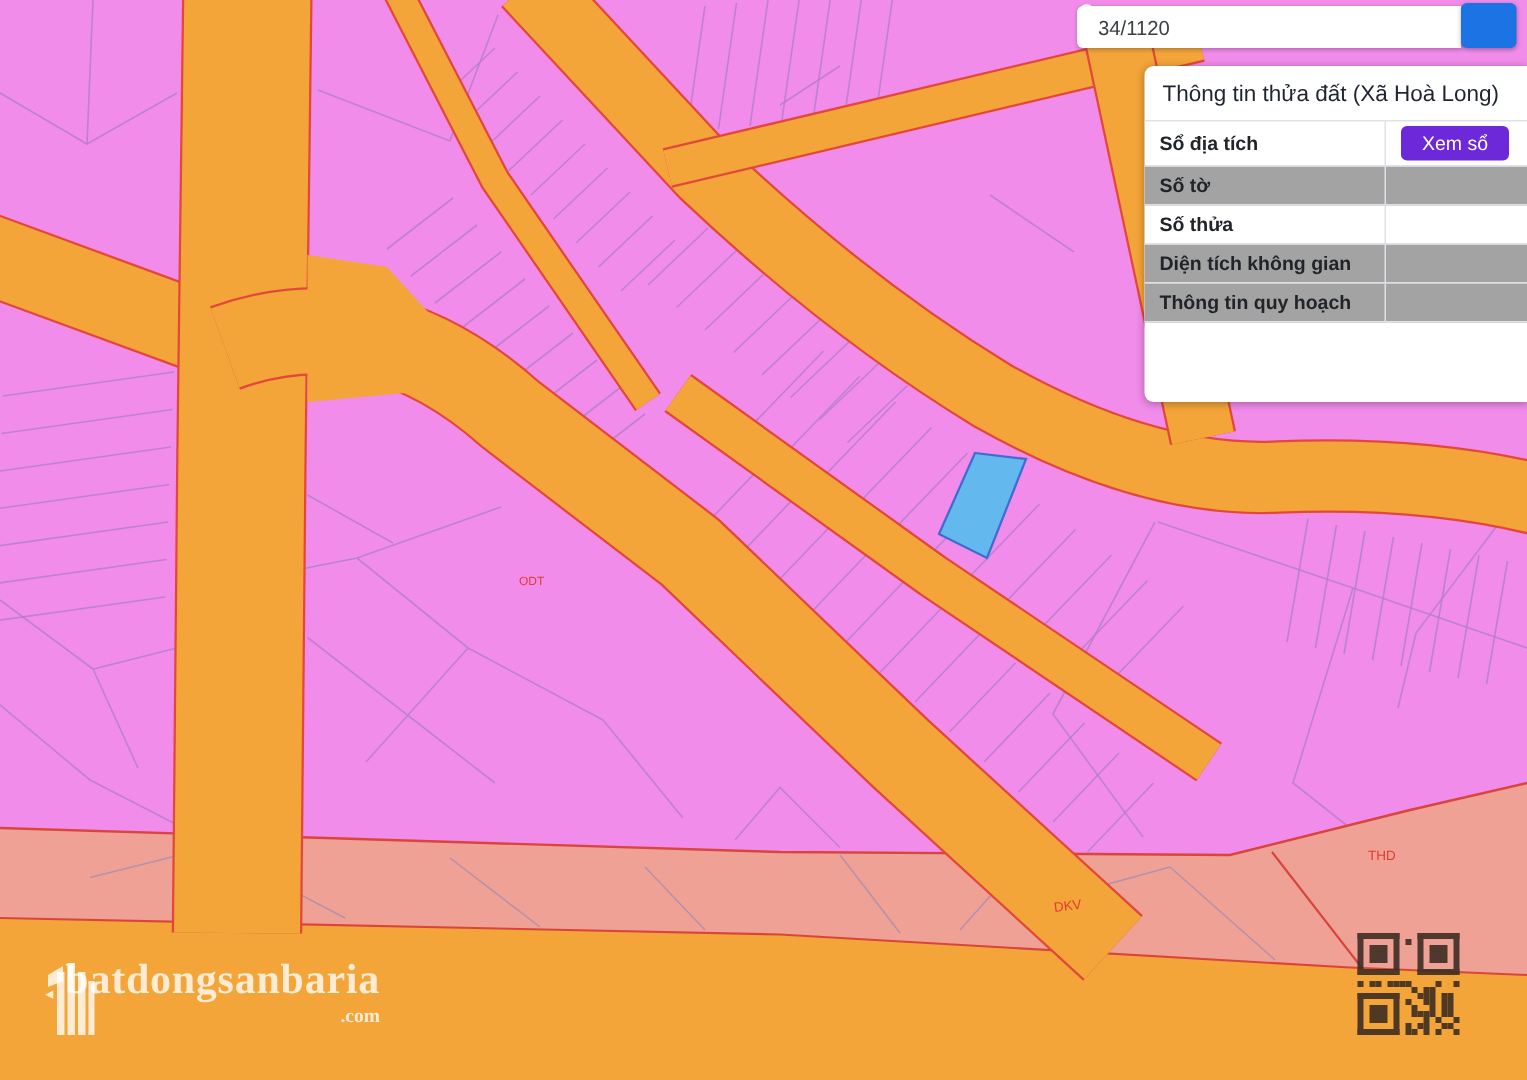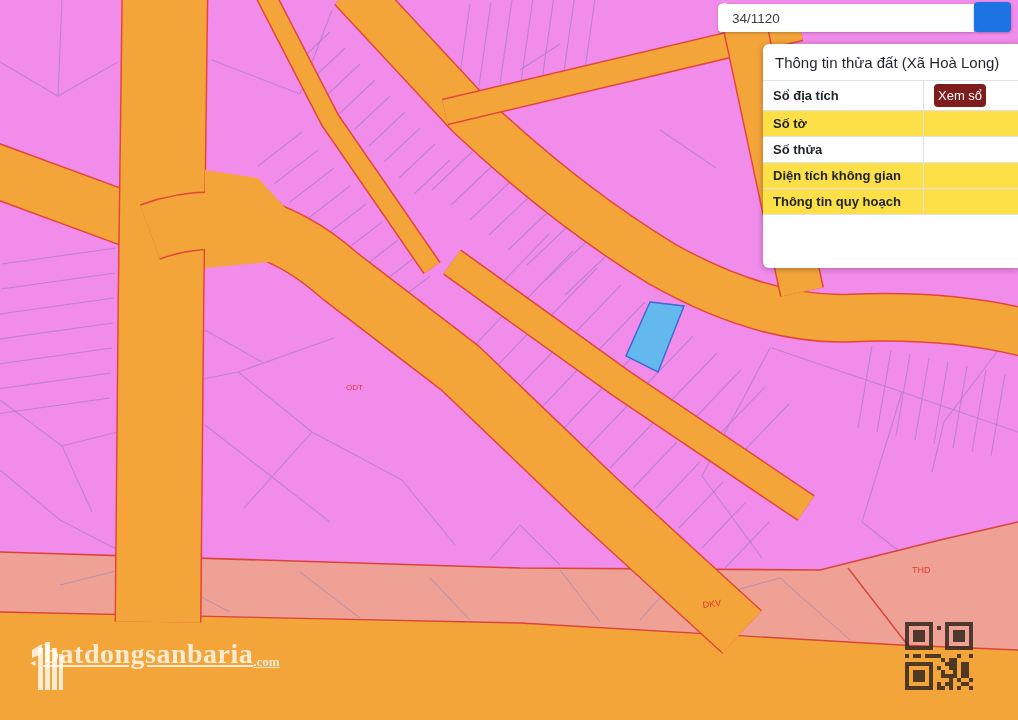--- a/index.html
+++ b/index.html
@@ -21,29 +21,29 @@
         border-radius:6px 0 0 6px;box-shadow:0 1px 6px rgba(0,0,0,.3);overflow:hidden;}
   .zoomrow{display:flex;align-items:center;gap:8px;padding:7px 14px 6px 14px;
         border-bottom:1px solid #e7e7e7;cursor:pointer;}
   .zoomrow span{font-size:13.5px;color:#7d7d7d;}
   .panel-title{padding:10px 12px 9px 12px;font-size:15px;color:#1f2430;}
   table.info{width:100%;border-collapse:collapse;border-top:1px solid #dee2e6;}
   table.info td{border-bottom:1px solid #dee2e6;font-size:13px;color:#212529;
         padding:3px 10px;height:19px;vertical-align:middle;}
   table.info td.lbl{width:140px;font-weight:700;}
   table.info td.val{border-left:1px solid #dee2e6;}
-  table.info tr.alt td{background:#fde047;}
-  .xemso{background:#7f1d1d;color:#fff;border:none;border-radius:4px;font-size:13px;
-        padding:4px 4px;cursor:pointer;font-family:"Liberation Sans",sans-serif;}
+  table.info tr.alt td{background:#a3a3a3;}
+  .xemso{background:#6d28d9;color:#fff;border:none;border-radius:4px;font-size:13px;
+        padding:4px 14px;cursor:pointer;font-family:"Liberation Sans",sans-serif;}
 
   
   .watermark{position:absolute;left:30px;top:640px;display:flex;align-items:flex-start;
         gap:8px;color:rgba(255,255,255,.78);pointer-events:none;}
   .wm-arrow{font-size:11px;margin-top:16px;}
-  .wm-text{display:flex;flex-direction:row;line-height:1;text-decoration:underline;}
+  .wm-text{display:flex;flex-direction:column;line-height:1;}
   .wm-name{font-family:"Liberation Serif",serif;font-weight:700;font-size:28px;letter-spacing:.5px;}
   .wm-tld{font-family:"Liberation Serif",serif;font-weight:700;font-size:13px;align-self:flex-end;margin-top:2px;}
 </style>
 </head>
 <body>
 
 <div class="screen">
 
   <svg width="1018" height="720" viewBox="0 0 1018 720">
 

